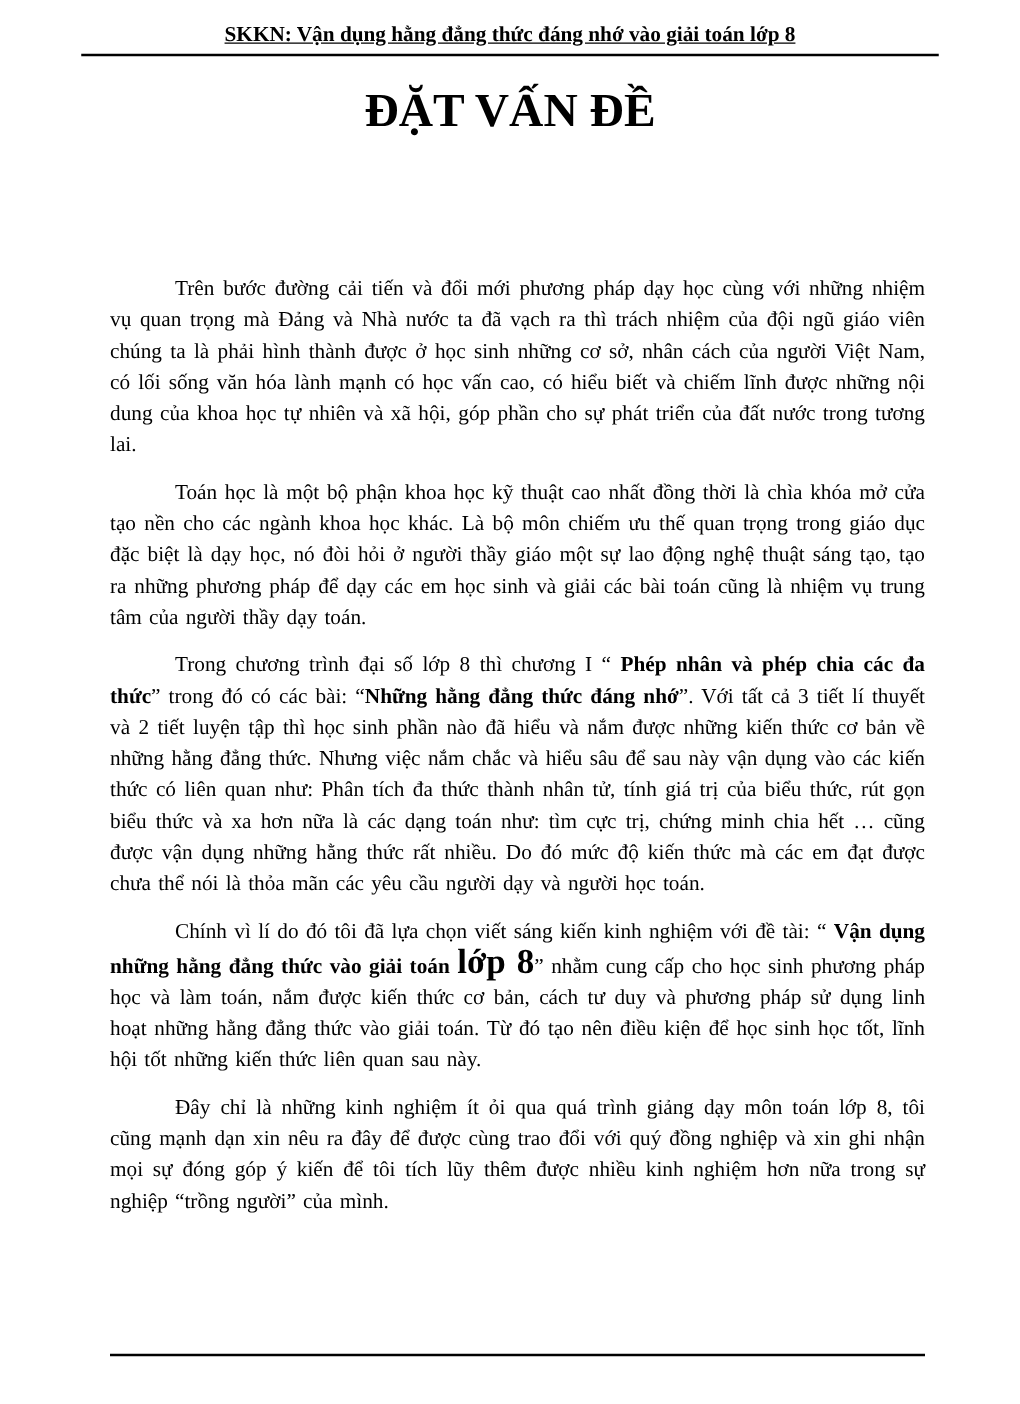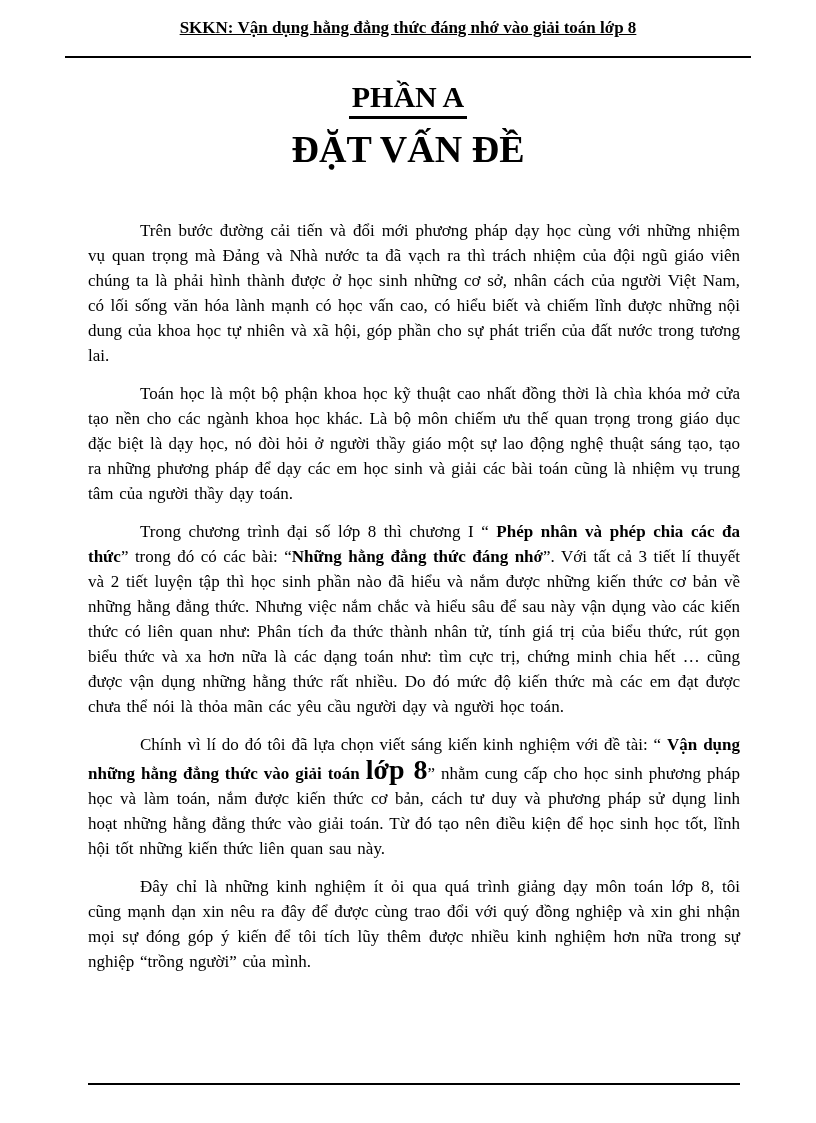--- a/index.html
+++ b/index.html
@@ -16,21 +16,21 @@
     position: absolute;
     inset: 0;
     background: #fff;
   }
   
   .doc-header {
     width: 686px;
     margin: 17px auto 0 auto;
     text-align: center;
     border-bottom: 2.5px solid #000;
-    padding-bottom: 17px;
+    padding-bottom: 4px;
   }
   .doc-header .hdr-text {
     font-weight: bold;
     font-size: 17px;
     line-height: 22px;
     text-decoration: underline;
   }
   
   .title-block { text-align: center; margin-top: 22px; }
   .title-a {
@@ -86,21 +86,20 @@
 </head>
 <body>
 
 <div class="page">
 
   <div class="doc-header">
     <span class="hdr-text">SKKN: Vận dụng hằng đẳng thức đáng nhớ vào giải toán lớp 8</span>
   </div>
 
   <div class="title-block">
-    <span class="title-a">PHẦN A</span>
     <div class="title-main">ĐẶT VẤN ĐỀ</div>
   </div>
 
   <div class="doc-body" id="doc-body">
       <p><span>Trên bước đường cải tiến và đổi mới phương pháp dạy học cùng với những nhiệm vụ quan trọng mà Đảng và Nhà nước ta đã vạch ra thì trách nhiệm của đội ngũ giáo viên chúng ta là phải hình thành được ở học sinh những cơ sở, nhân cách của người Việt Nam, có lối sống văn hóa lành mạnh có học vấn cao, có hiểu biết và chiếm lĩnh được những nội dung của khoa học tự nhiên và xã hội, góp phần cho sự phát triển của đất nước trong tương lai.</span></p>
       <p><span>Toán học là một bộ phận khoa học kỹ thuật cao nhất đồng thời là chìa khóa mở cửa  tạo nền cho các ngành khoa học khác. Là bộ môn chiếm ưu thế quan trọng trong giáo dục đặc biệt là dạy học, nó đòi hỏi ở người thầy giáo một sự lao động nghệ thuật sáng tạo, tạo ra những phương pháp để dạy các em học sinh và giải các bài toán cũng là nhiệm vụ trung tâm của người thầy dạy toán.</span></p>
       <p><span>Trong chương trình đại số lớp 8 thì chương I “ </span><span class="b">Phép nhân và phép chia các đa thức</span><span>” trong đó có các bài: “</span><span class="b">Những hằng đẳng thức đáng nhớ</span><span>”. Với tất cả 3 tiết lí thuyết và 2 tiết luyện tập thì học sinh phần nào đã hiểu và nắm được những kiến thức cơ bản về những hằng đẳng thức. Nhưng việc nắm chắc và hiểu sâu để sau này vận dụng vào các kiến thức có liên quan như: Phân tích đa thức thành nhân tử, tính giá trị của biểu thức, rút gọn biểu thức và xa hơn nữa là các dạng toán như: tìm cực trị, chứng minh chia hết … cũng được vận dụng những hằng thức rất nhiều. Do đó mức độ kiến thức mà các em đạt được chưa thể nói là thỏa mãn các yêu cầu người dạy và người học toán.</span></p>
       <p><span>Chính vì lí do đó tôi đã lựa chọn viết sáng kiến kinh nghiệm với đề tài: “ </span><span class="b">Vận dụng những hằng đẳng thức vào giải toán </span><span class="b big">lớp 8</span><span>” nhằm cung cấp cho học sinh phương pháp học và làm toán, nắm được kiến thức cơ bản, cách tư duy và phương pháp sử dụng linh hoạt những hằng đẳng thức vào giải toán. Từ đó tạo nên điều kiện để học sinh học tốt, lĩnh hội tốt những kiến thức liên quan sau này.</span></p>
       <p><span>Đây chỉ là những kinh nghiệm ít ỏi qua quá trình giảng dạy môn toán lớp 8, tôi cũng mạnh dạn xin nêu ra đây để được cùng trao đổi với quý đồng nghiệp và  xin ghi nhận mọi sự đóng góp ý kiến để tôi tích lũy thêm được nhiều kinh nghiệm hơn nữa trong sự nghiệp “trồng người” của mình.</span></p>
     </div>

